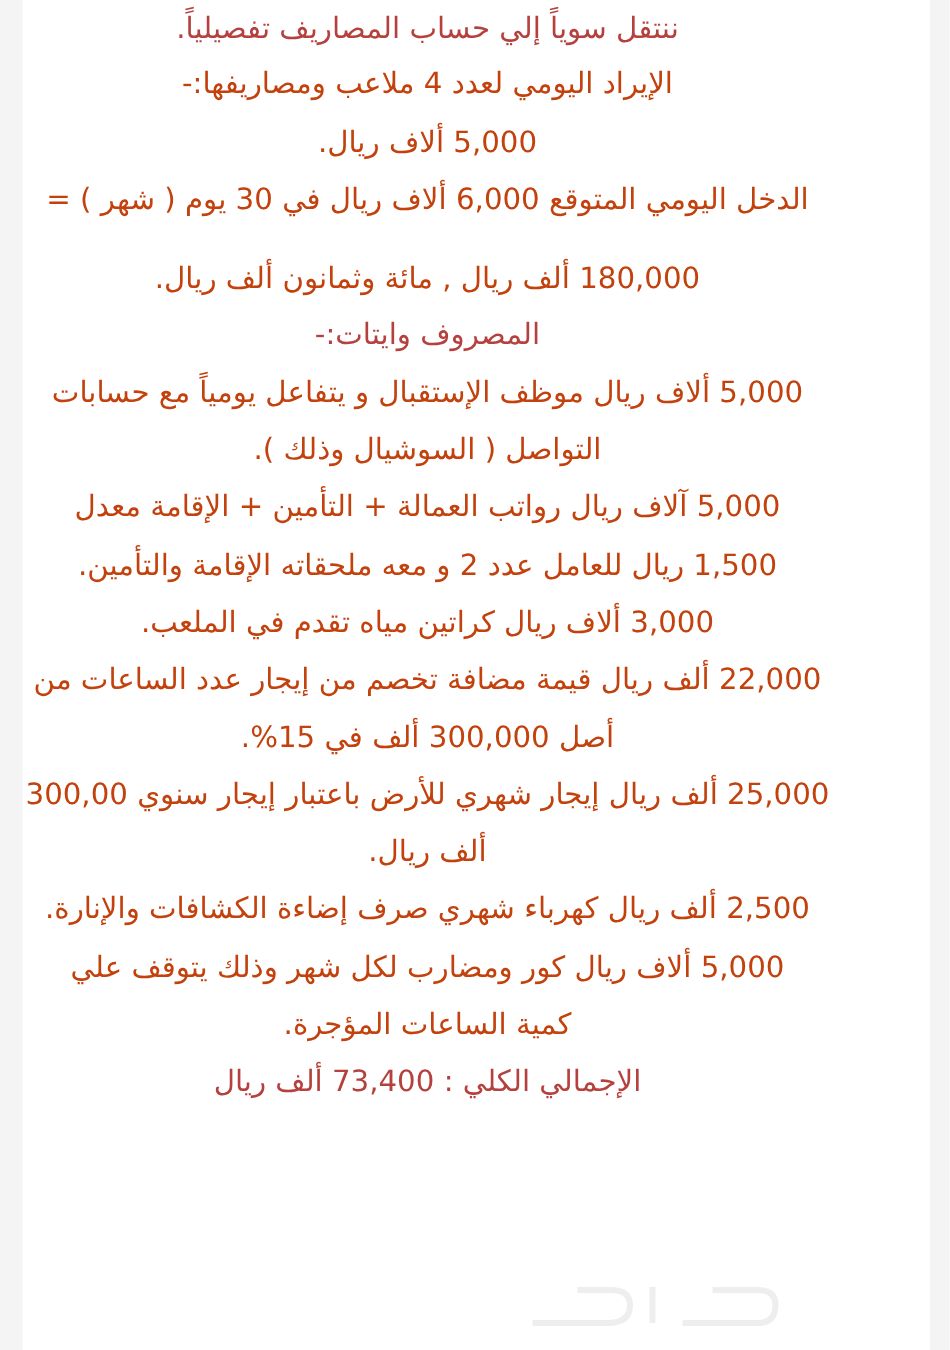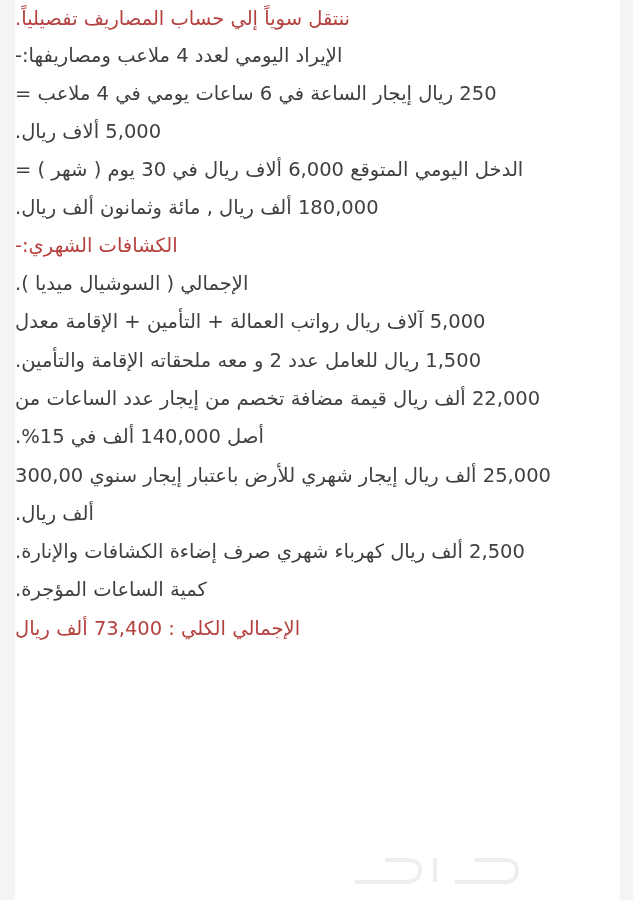--- a/index.html
+++ b/index.html
@@ -8,56 +8,58 @@
     background: #f4f4f4;
     font-family: "DejaVu Sans", sans-serif;
   }
   .card {
     position: absolute; left: 15px; top: 0; width: 605px; height: 900px;
     background: #ffffff;
     direction: rtl;
   }
   .content {
     position: absolute; right: 65px; top: 4px; left: 0;
-    text-align: left;
+    text-align: center;
   }
   .line {
     font-size: 19.5px;
     line-height: 29.3px;
     margin: 0;
-    color: #404040;
+    color: #c2410c;
     white-space: nowrap;
     height: 29.3px;
   }
   .red { color: #b5413f; }
   .watermark {
     position: absolute; left: 330px; top: 852px; width: 180px; height: 40px;
     opacity: 0.35;
   }
 </style>
 </head>
 <body>
 
 <div class="card">
   <div class="content">
     <p class="line red" style="margin-top:0">ننتقل سوياً إلي حساب المصاريف تفصيلياً.</p>
     <p class="line" style="margin-top:8px">الإيراد اليومي لعدد 4 ملاعب ومصاريفها:-</p>
-    <p class="line" style="margin-top:8px">250 ريال إيجار الساعة في 6 ساعات يومي في 4 ملاعب =</p>
     <p class="line" style="margin-top:9px">5,000 ألاف ريال.</p>
     <p class="line" style="margin-top:9px">الدخل اليومي المتوقع 6,000 ألاف ريال في 30 يوم ( شهر ) =</p>
-    <p class="line" style="margin-top:9px">180,000 ألف ريال , مائة وثمانون ألف ريال.</p>
-    <p class="line red" style="margin-top:8px">الكشافات الشهري:-</p>
-    <p class="line" style="margin-top:9px">الإجمالي ( السوشيال ميديا ).</p>
+    <p class="line" style="margin-top:24px">180,000 ألف ريال , مائة وثمانون ألف ريال.</p>
+    <p class="line red" style="margin-top:8px">المصروف وايتات:-</p>
+    <p class="line" style="margin-top:9px">5,000 ألاف ريال موظف الإستقبال و يتفاعل يومياً مع حسابات</p>
+    <p class="line" style="margin-top:9px">التواصل ( السوشيال وذلك ).</p>
     <p class="line" style="margin-top:9px">5,000 آلاف ريال رواتب العمالة + التأمين + الإقامة معدل</p>
     <p class="line" style="margin-top:9px">1,500 ريال للعامل عدد 2 و معه ملحقاته الإقامة والتأمين.</p>
+    <p class="line" style="margin-top:9px">3,000 ألاف ريال كراتين مياه تقدم في الملعب.</p>
     <p class="line" style="margin-top:9px">22,000 ألف ريال قيمة مضافة تخصم من إيجار عدد الساعات من</p>
-    <p class="line" style="margin-top:9px">أصل 140,000 ألف في 15%.</p>
+    <p class="line" style="margin-top:9px">أصل 300,000 ألف في 15%.</p>
     <p class="line" style="margin-top:9px">25,000 ألف ريال إيجار شهري للأرض باعتبار إيجار سنوي 300,00</p>
     <p class="line" style="margin-top:9px">ألف ريال.</p>
     <p class="line" style="margin-top:9px">2,500 ألف ريال كهرباء شهري صرف إضاءة الكشافات والإنارة.</p>
+    <p class="line" style="margin-top:9px">5,000 ألاف ريال كور ومضارب لكل شهر وذلك يتوقف علي</p>
     <p class="line" style="margin-top:9px">كمية الساعات المؤجرة.</p>
     <p class="line red" style="margin-top:9px">الإجمالي الكلي : 73,400 ألف ريال</p>
   </div>
   <div class="watermark">
     <svg width="180" height="40" viewBox="0 0 180 40">
       <path d="M10 30 H60 Q75 30 75 18 Q75 8 62 8 H40 M90 30 V6 M110 30 H160 Q172 30 172 18 Q172 8 160 8 H130" stroke="#cfcfcf" stroke-width="4" fill="none"></path>
     </svg>
   </div>
 </div>
 

